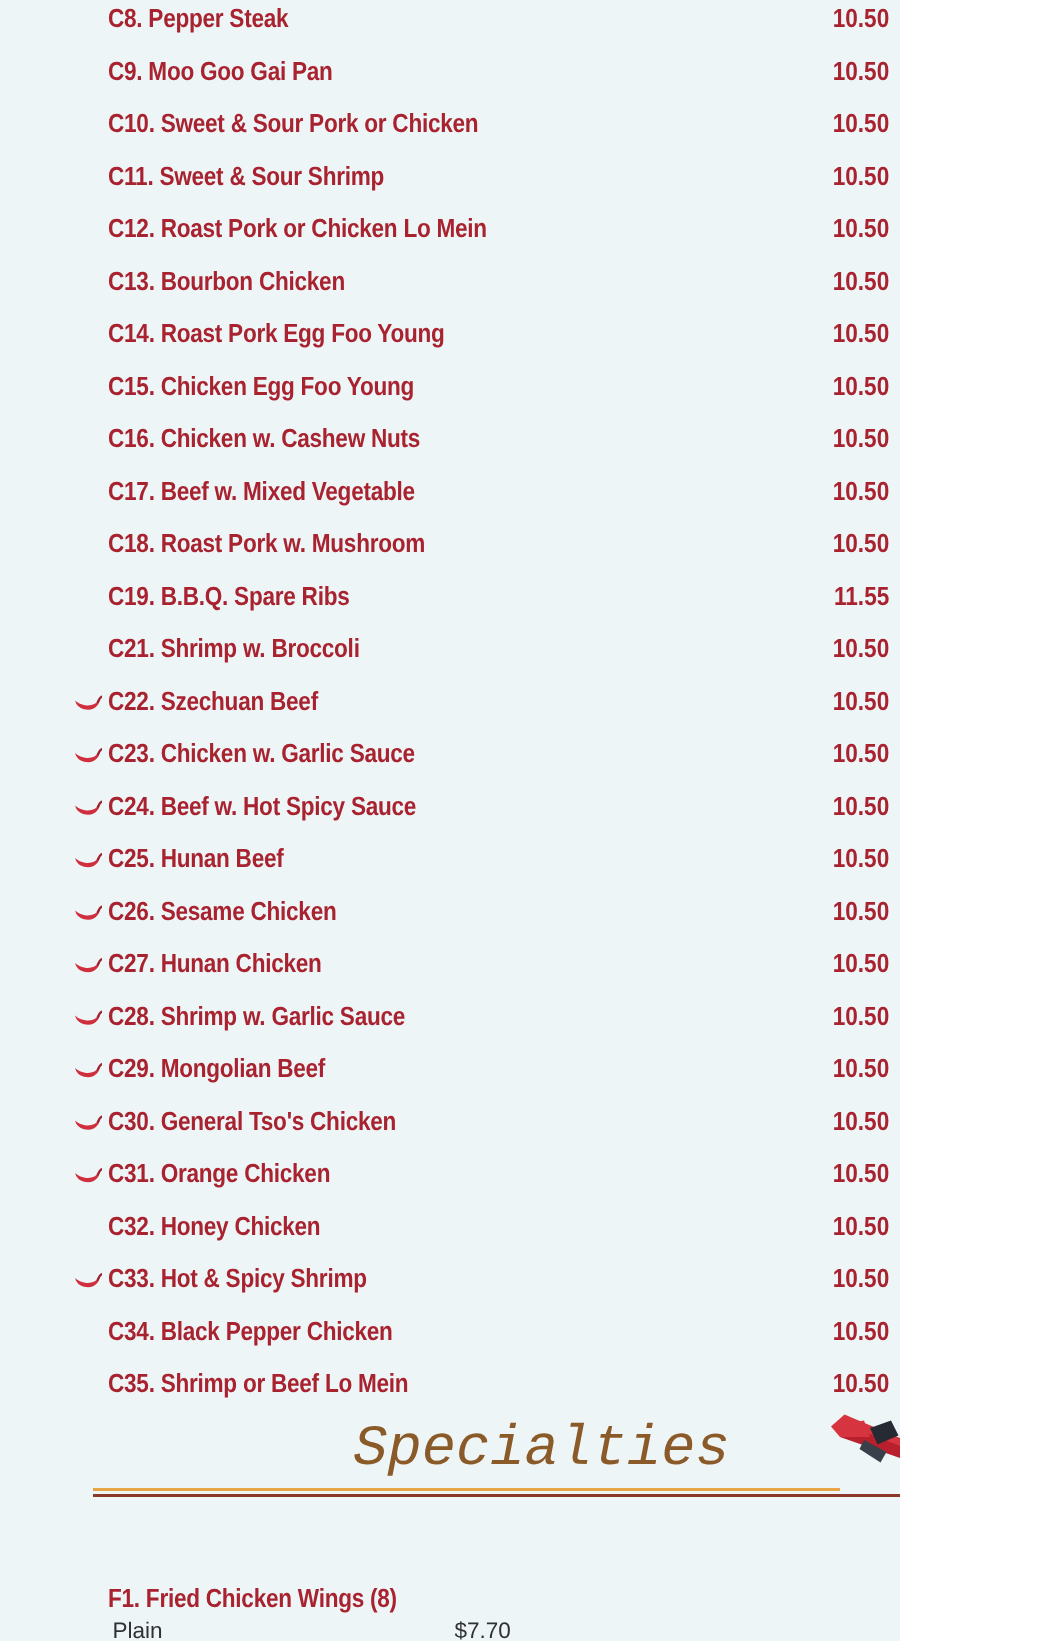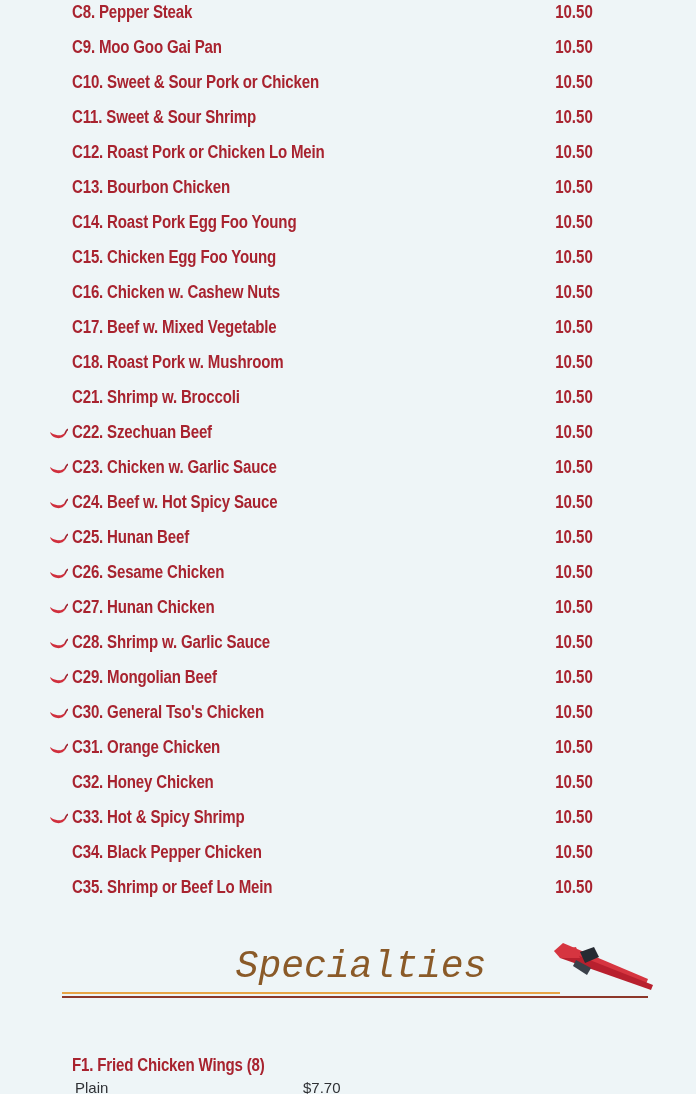--- a/index.html
+++ b/index.html
@@ -1,18 +1,18 @@
 <!DOCTYPE html>
 <html style="--background: #eef5f7; --item-text: #a8232f; --specialties-text: #8a5a28; --underline-top: #e8a445; --underline-bottom: #8c372a; --option-text: #2f3135; --chili-red: #d02f3d; --chili-stem: #9c2430; --chopstick-red-1: #d63540; --chopstick-red-2: #b8202e; --chopstick-rest-dark: #262b33;"><head>
 <meta charset="utf-8">
 <style>
   html,body{margin:0;padding:0;}
   .page{
     position:relative;
-    width:696px;height:1094px;
+    width:600px;height:1094px;
     background:var(--background,#eef5f7);
     overflow:hidden;
     font-family:"Liberation Sans",sans-serif;
   }
   
   .menu-list{position:absolute;left:0;top:-5px;width:696px;}
   .row{position:relative;height:35px;}
   .chili{
     position:absolute;left:49px;top:50%;
     transform:translateY(-50%);
@@ -123,20 +123,25 @@
     </div>
       <div class="row">
 
       <span class="item-label">C17. Beef w. Mixed Vegetable</span>
       <span class="item-price">10.50</span>
     </div>
       <div class="row">
 
       <span class="item-label">C18. Roast Pork w. Mushroom</span>
       <span class="item-price">10.50</span>
+    </div>
+      <div class="row">
+
+      <span class="item-label">C19. B.B.Q. Spare Ribs</span>
+      <span class="item-price">11.55</span>
     </div>
       <div class="row">
 
       <span class="item-label">C21. Shrimp w. Broccoli</span>
       <span class="item-price">10.50</span>
     </div>
       <div class="row">
       <span class="chili">
         <svg width="19" height="14" viewBox="0 0 19 14">
           <path d="M1,6 Q2.2,10.6 7,11.8 Q13,13.2 16.4,8.6 Q17.5,7 17.6,5.2 Q14,9.8 8.5,9.3 Q3.8,8.7 1,6 Z" fill="#d02f3d"></path>

